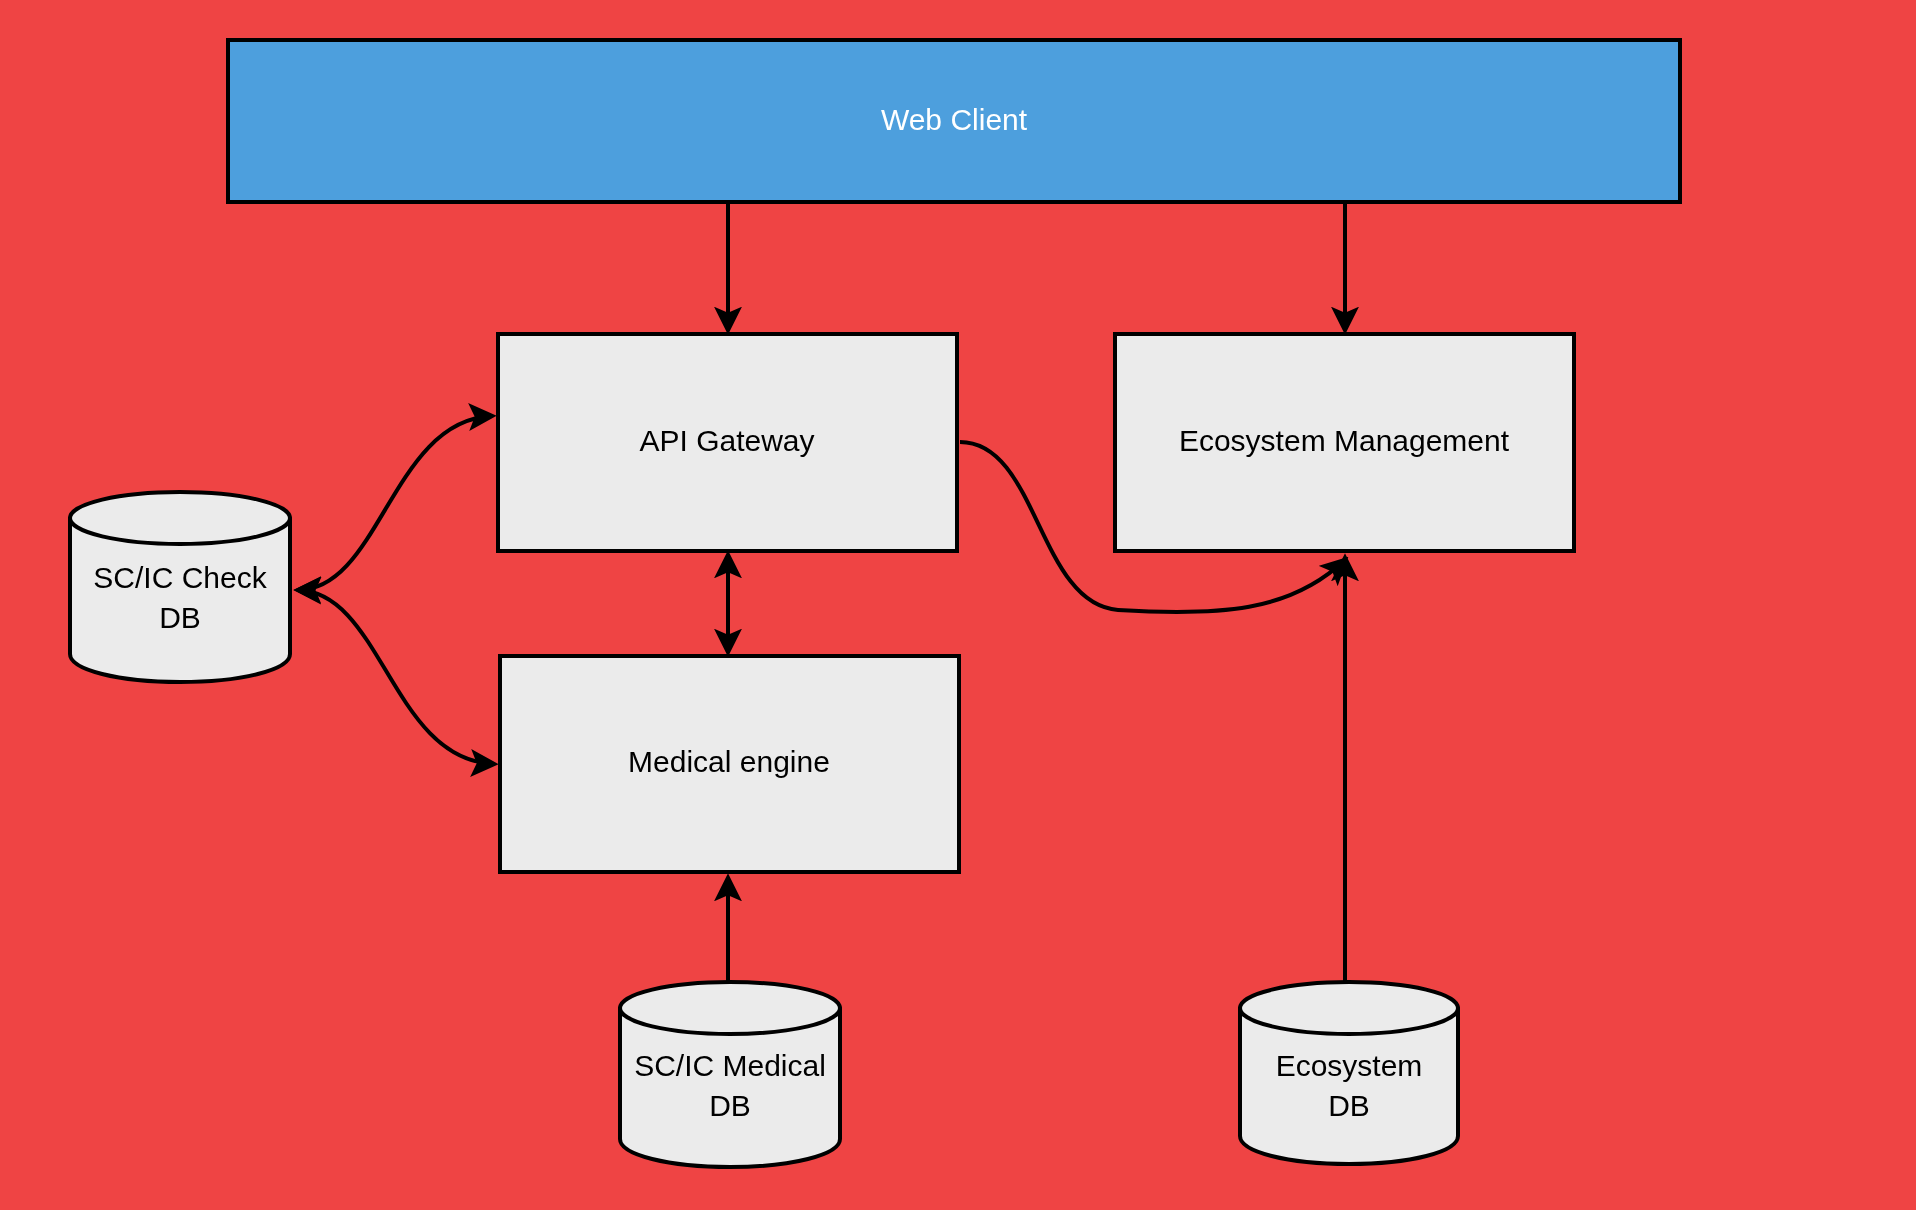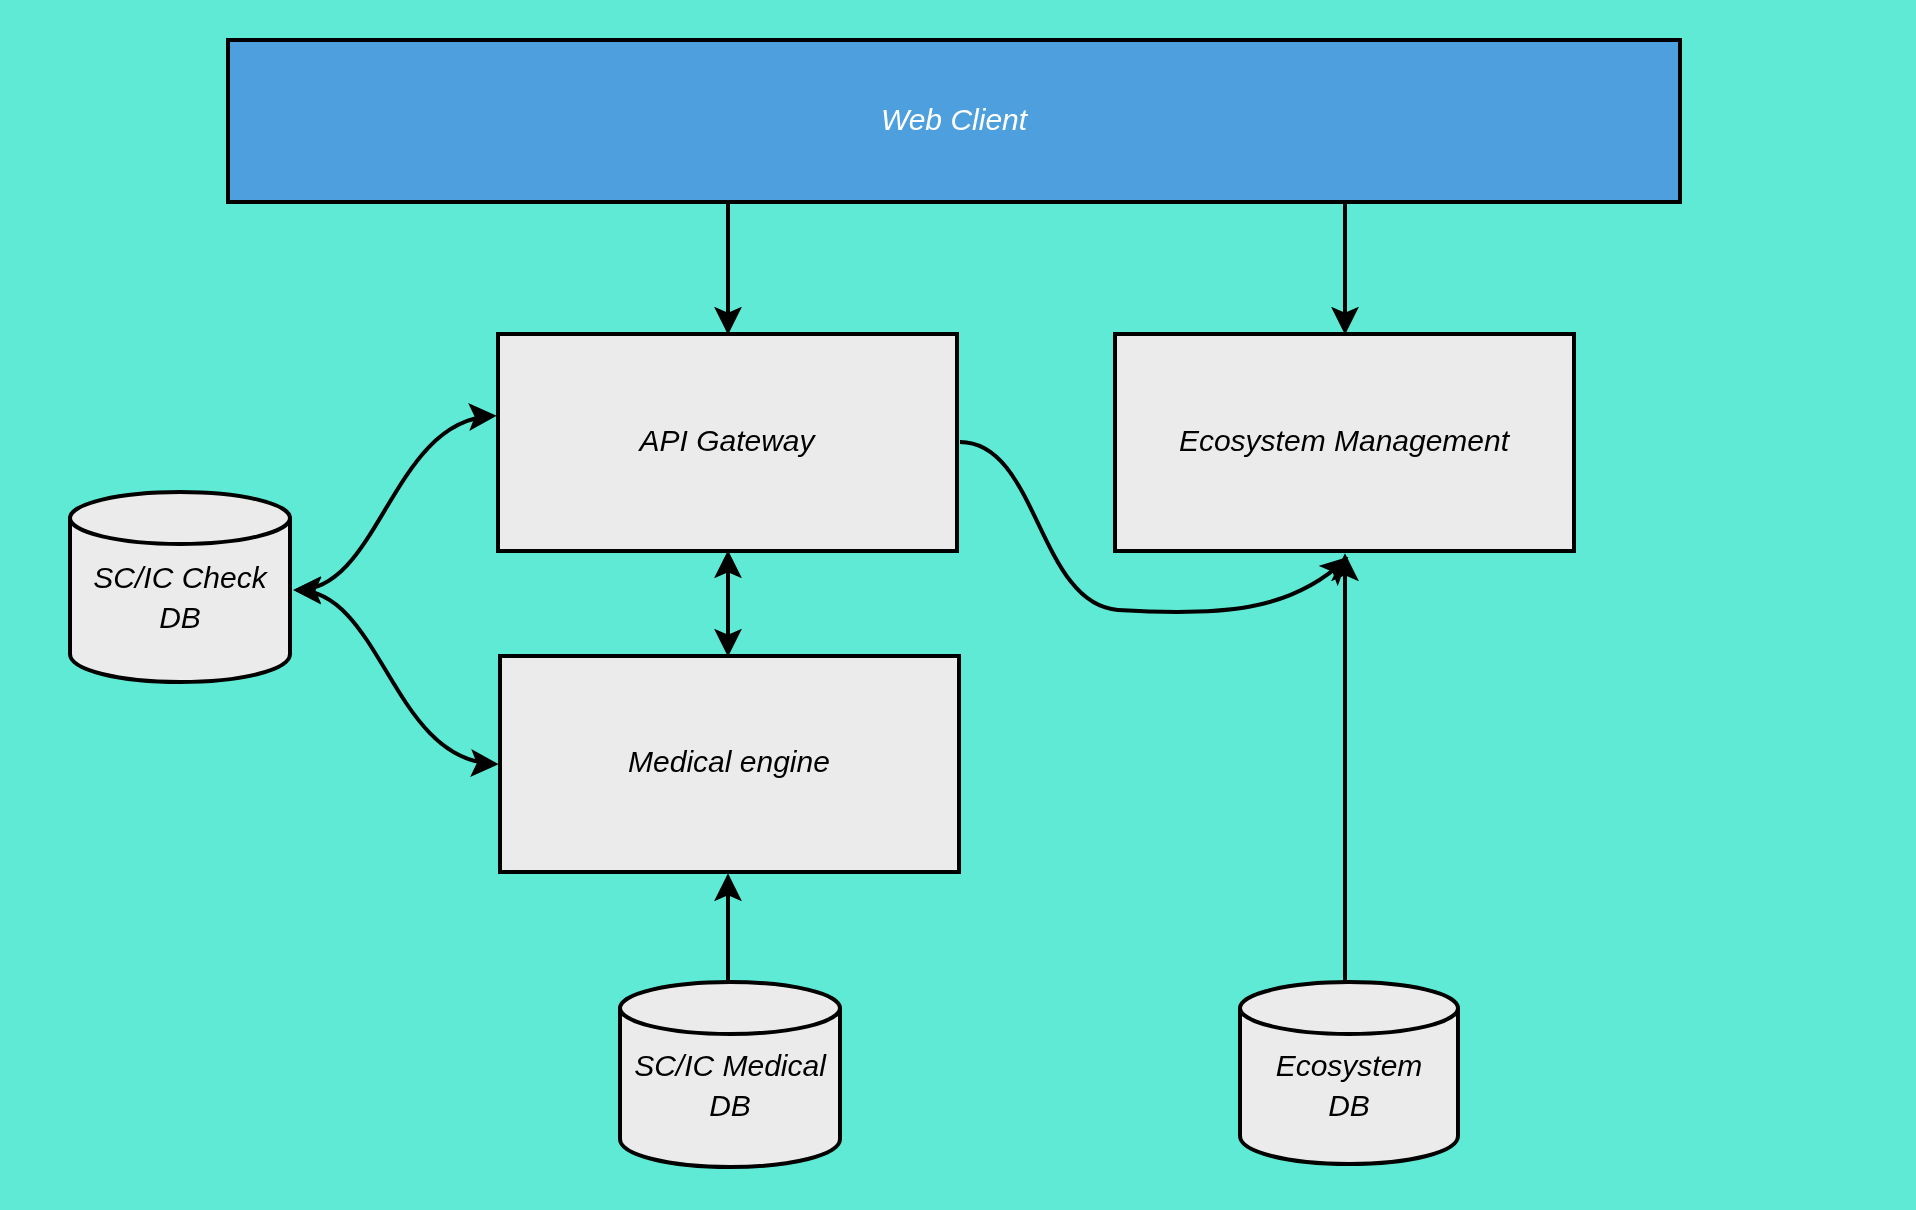--- a/index.html
+++ b/index.html
@@ -10,22 +10,21 @@
   body {
     width: 1916px;
     height: 1210px;
     overflow: hidden;
     font-family: "Liberation Sans", sans-serif;
   }
   #canvas-root {
     position: relative;
     width: 1916px;
     height: 1210px;
-    background: #5eead4;
-    font-style: italic;
+    background: #ef4444;
   }
   svg.diagram {
     position: absolute;
     top: 0;
     left: 0;
     width: 1916px;
     height: 1210px;
     display: block;
   }
   .node-label {

